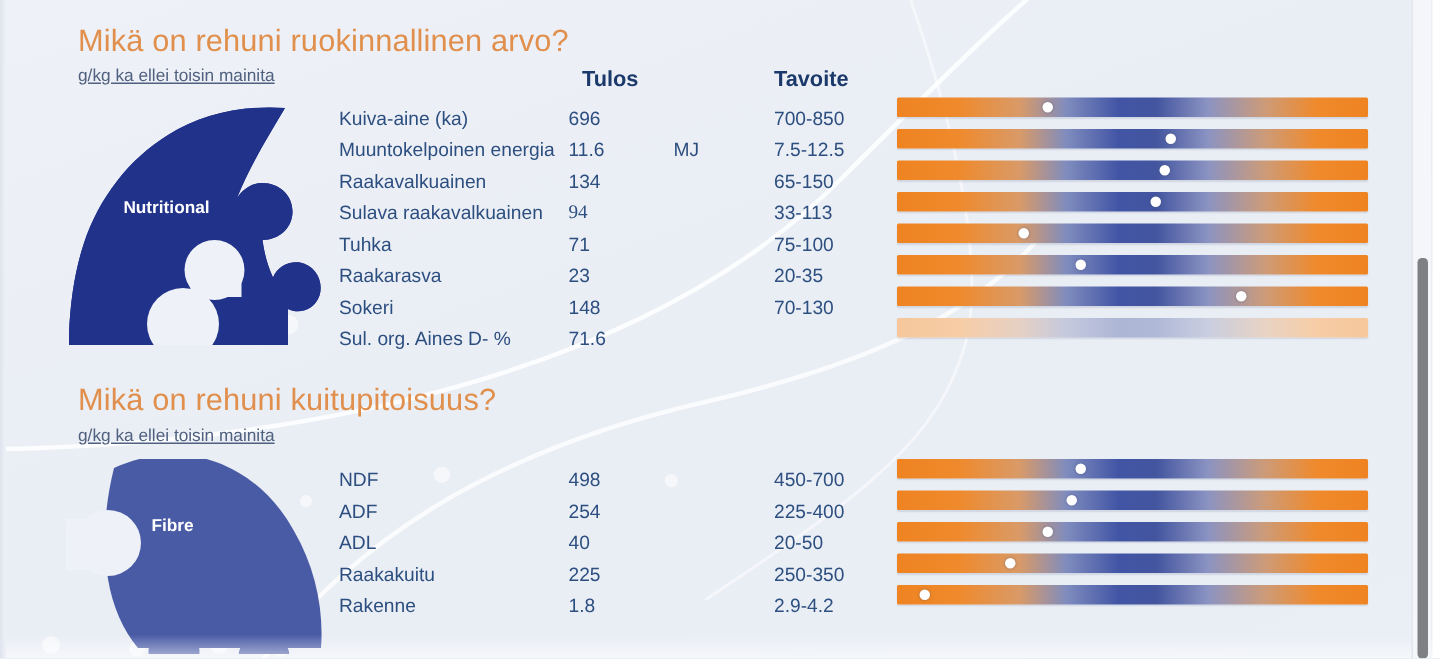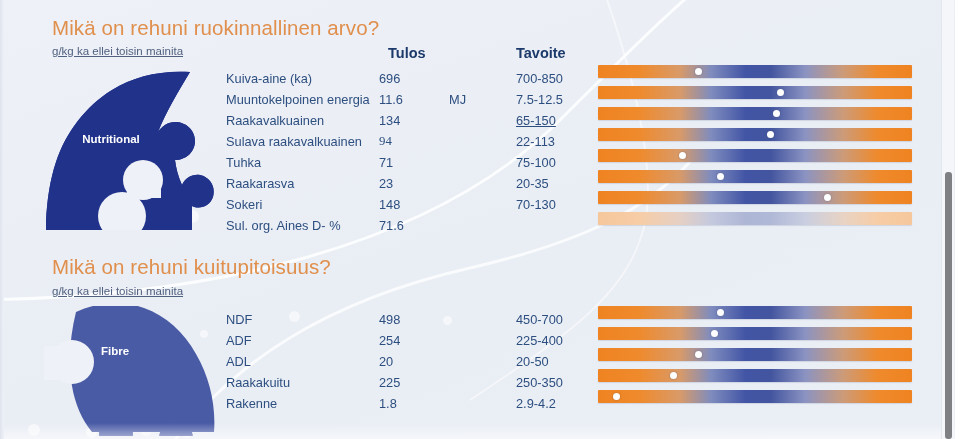--- a/index.html
+++ b/index.html
@@ -249,31 +249,31 @@
       <div class="row-target" style="top:92px;">7.5-12.5</div>
       <div class="bar" style="top:86px;">
         <div class="bar-dot" style="left:58%;"></div>
       </div>
     </div>
 
     <div>
       <div class="row-label" style="top:113px;">Raakavalkuainen</div>
       <div class="row-value" style="top:113px;">134</div>
       <div class="row-unit" style="top:113px;"></div>
-      <div class="row-target" style="top:113px;text-decoration:underline;">65-150</div>
+      <div class="row-target" style="top:113px;">65-150</div>
       <div class="bar" style="top:107px;">
         <div class="bar-dot" style="left:57%;"></div>
       </div>
     </div>
 
     <div>
       <div class="row-label" style="top:134px;">Sulava raakavalkuainen</div>
       <div class="row-value" style="top:134px;font-family:Liberation Serif, serif;">94</div>
       <div class="row-unit" style="top:134px;"></div>
-      <div class="row-target" style="top:134px;">22-113</div>
+      <div class="row-target" style="top:134px;">33-113</div>
       <div class="bar" style="top:128px;">
         <div class="bar-dot" style="left:55%;"></div>
       </div>
     </div>
 
     <div>
       <div class="row-label" style="top:155px;">Tuhka</div>
       <div class="row-value" style="top:155px;">71</div>
       <div class="row-unit" style="top:155px;"></div>
       <div class="row-target" style="top:155px;">75-100</div>
@@ -344,21 +344,21 @@
       <div class="row-label" style="top:91px;">ADF</div>
       <div class="row-value" style="top:91px;">254</div>
       <div class="row-target" style="top:91px;">225-400</div>
       <div class="bar" style="top:85px;">
         <div class="bar-dot" style="left:37%;"></div>
       </div>
     </div>
 
     <div>
       <div class="row-label" style="top:112px;">ADL</div>
-      <div class="row-value" style="top:112px;">20</div>
+      <div class="row-value" style="top:112px;">40</div>
       <div class="row-target" style="top:112px;">20-50</div>
       <div class="bar" style="top:106px;">
         <div class="bar-dot" style="left:32%;"></div>
       </div>
     </div>
 
     <div>
       <div class="row-label" style="top:133px;text-align:right;">Raakakuitu</div>
       <div class="row-value" style="top:133px;">225</div>
       <div class="row-target" style="top:133px;">250-350</div>

